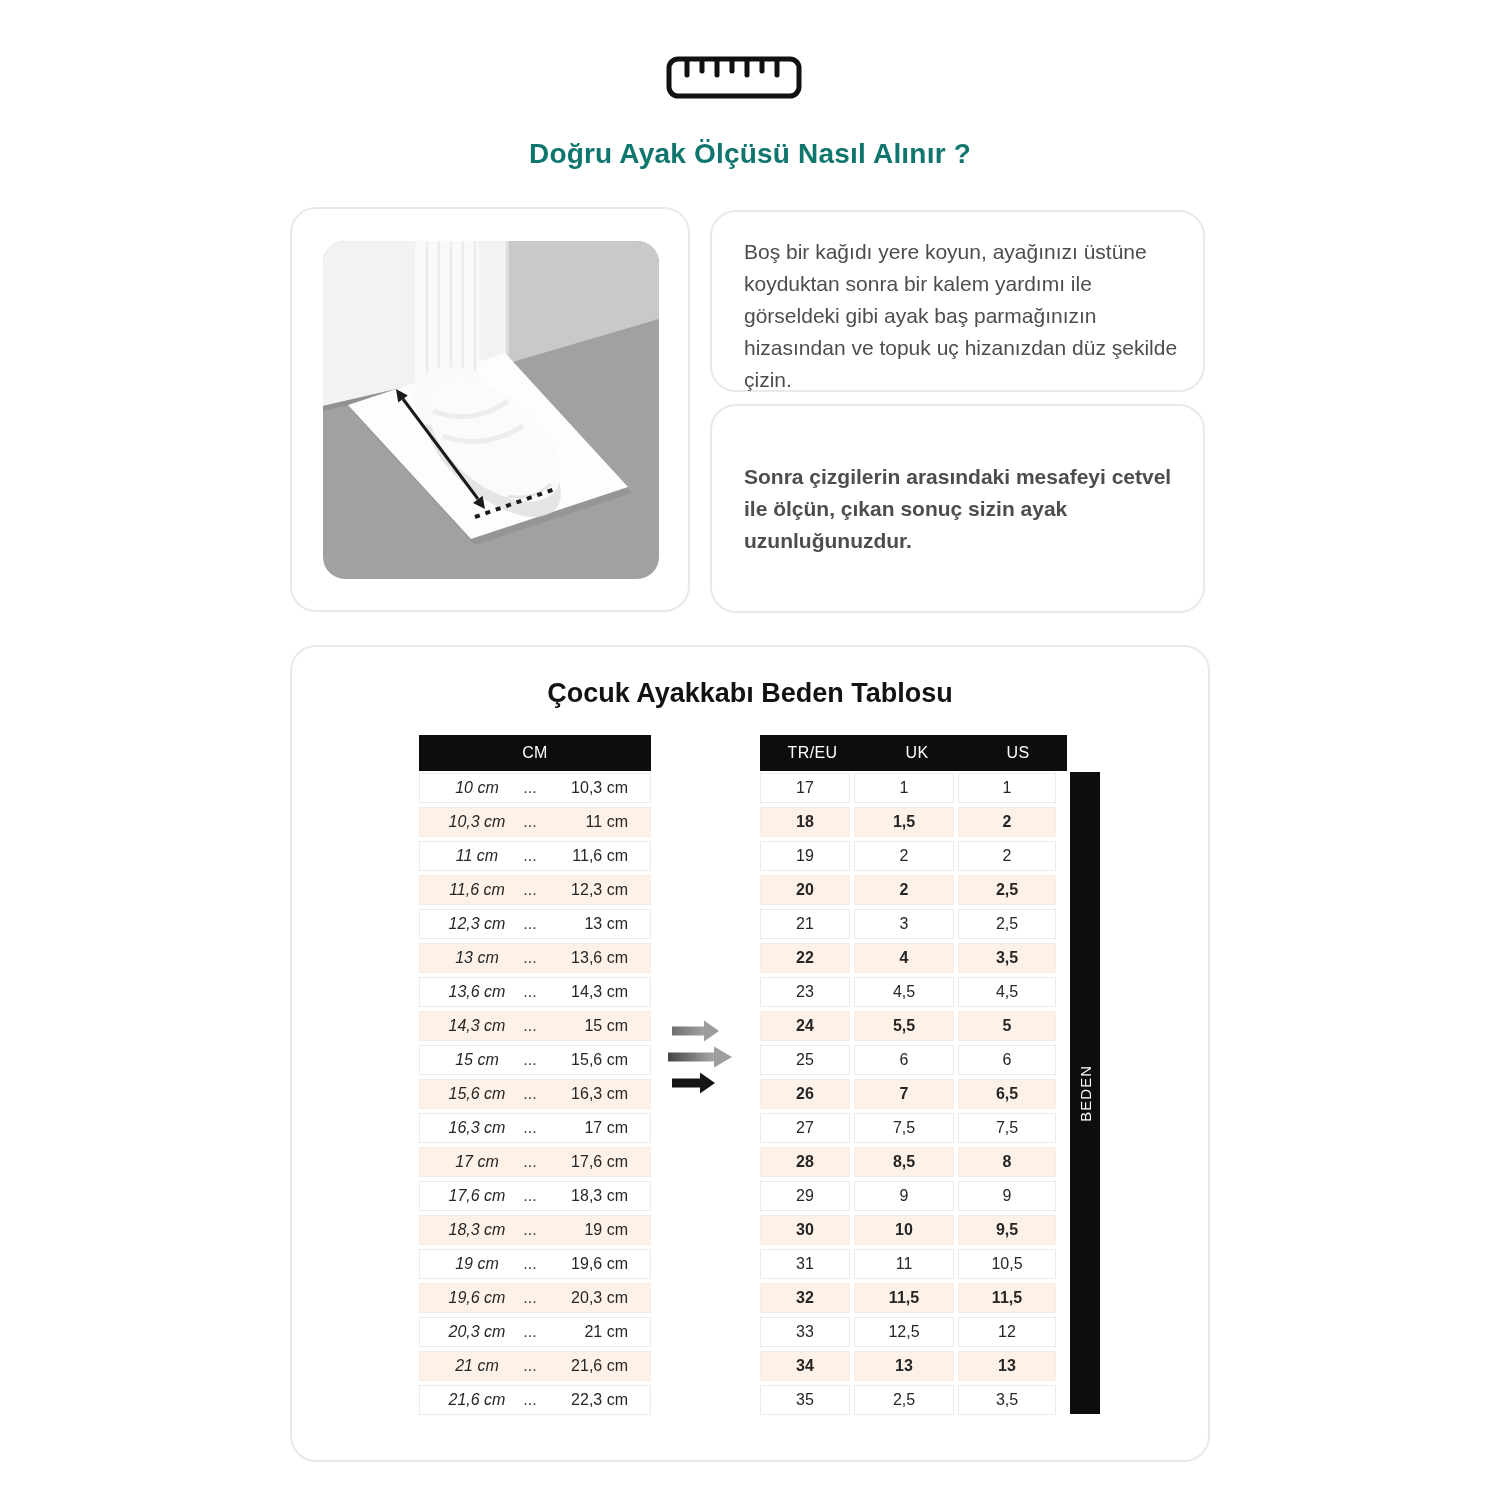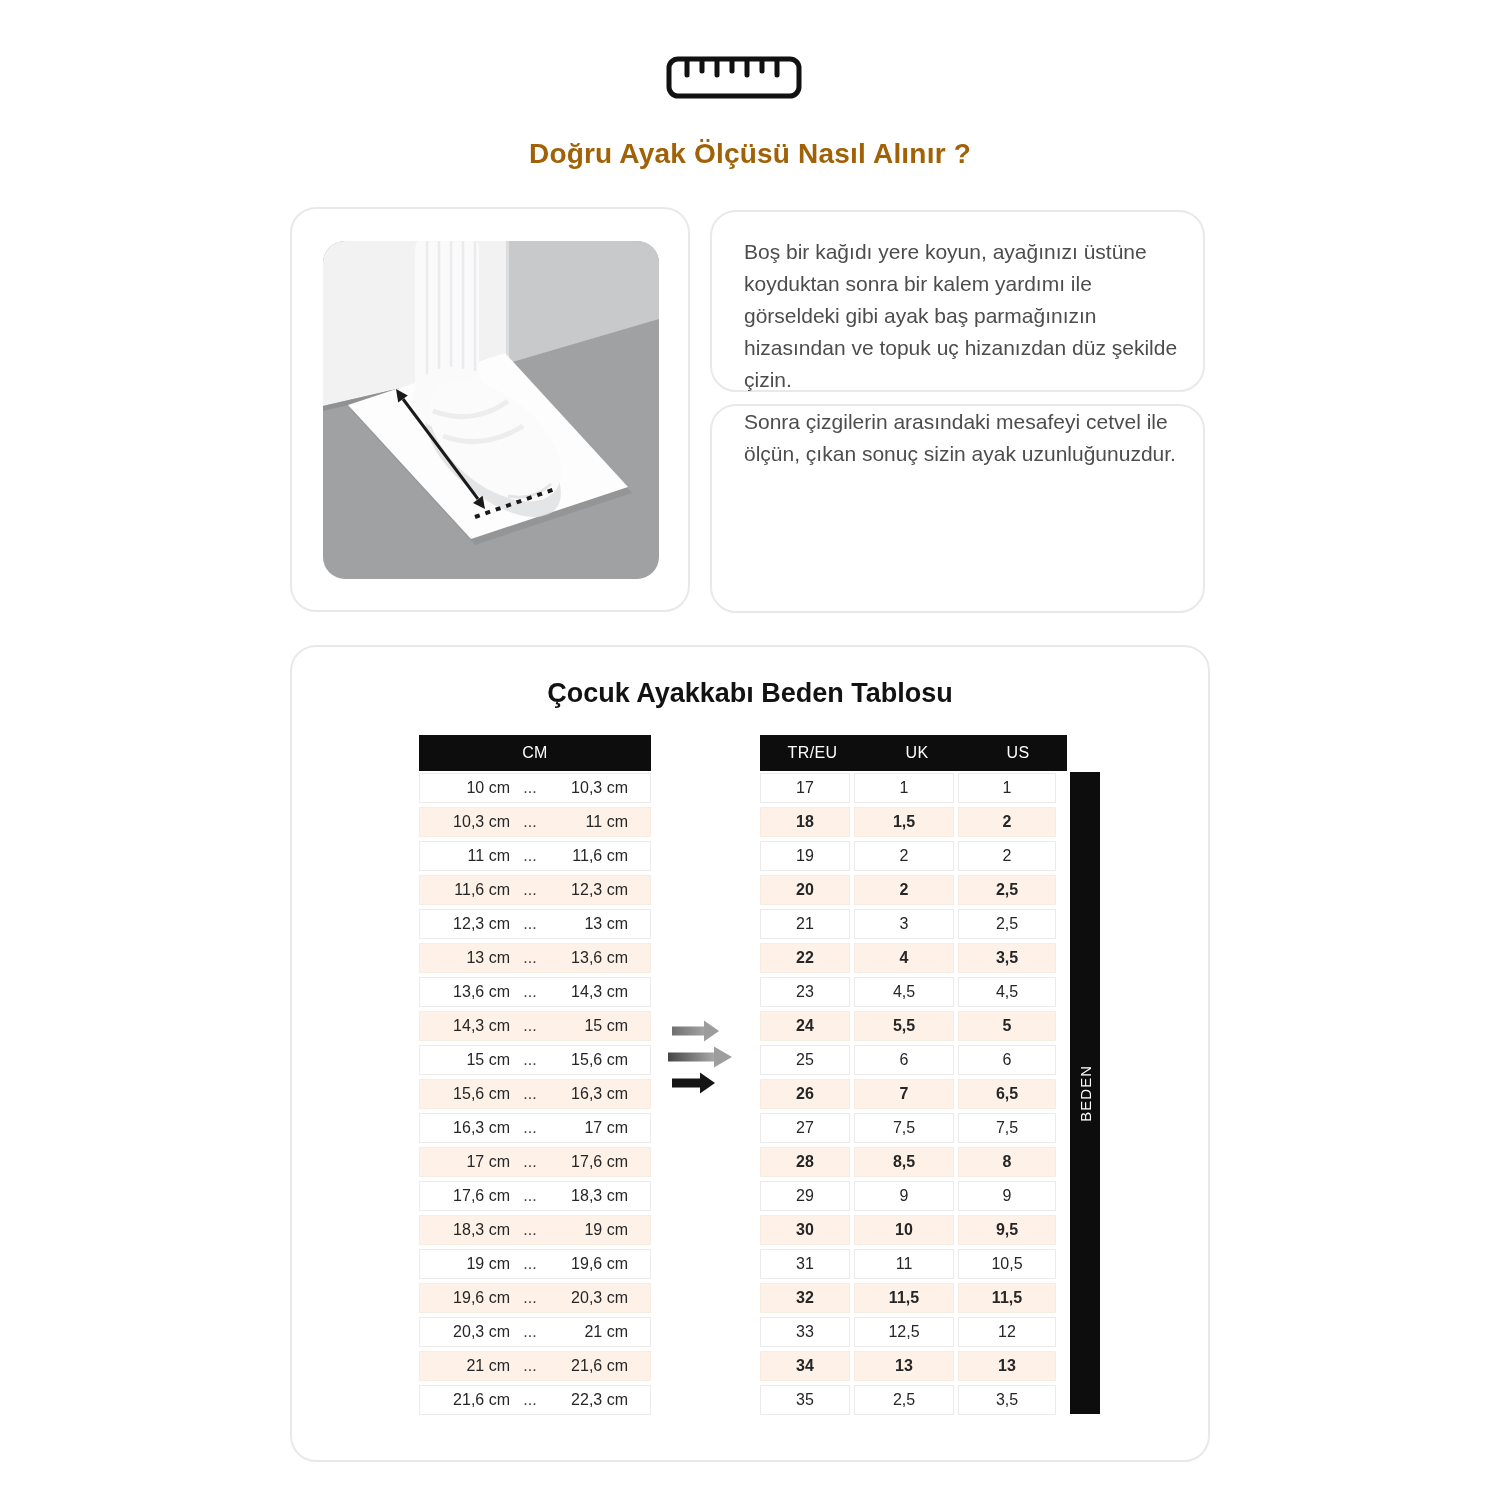--- a/index.html
+++ b/index.html
@@ -2,47 +2,47 @@
 <html><head>
 <meta charset="utf-8">
 <style>
   html,body{margin:0;padding:0;background:#fff;}
   .page{position:relative;width:1500px;height:1500px;background:#ffffff;
         font-family:"Liberation Sans", sans-serif;color:#1a1a1a;overflow:hidden;}
 
   .ruler-wrap{position:absolute;top:56px;left:666px;width:136px;height:44px;}
 
   .main-title{position:absolute;top:138px;left:0;width:100%;text-align:center;
-              font-size:28px;font-weight:700;color:#a16207;letter-spacing:.2px;}
+              font-size:28px;font-weight:700;color:#0f766e;letter-spacing:.2px;}
 
   .card{position:absolute;border:2px solid #e9e9e9;border-radius:26px;background:#fff;box-sizing:border-box;}
   .foot-card{left:290px;top:207px;width:400px;height:405px;}
   .photo{position:absolute;left:31px;top:32px;width:336px;height:338px;border-radius:22px;overflow:hidden;}
 
   .instr-1{left:710px;top:210px;width:495px;height:182px;}
-  .instr-2{left:710px;top:404px;width:495px;height:209px;display:flex;align-items:flex-start;}
+  .instr-2{left:710px;top:404px;width:495px;height:209px;display:flex;align-items:center;font-weight:bold;}
   .instr-text{padding:24px 13px 0 32px;font-size:21px;line-height:32px;color:#4d4d4d;}
   .instr-2 .instr-text{padding-top:0;}
 
   .size-card{left:290px;top:645px;width:920px;height:817px;padding-left:26px;}
   .section-title{position:absolute;top:31px;left:0;width:100%;text-align:center;
                  font-size:27px;font-weight:700;color:#121212;}
 
   .thead{height:36px;background:#0d0d0d;color:#ffffff;display:flex;align-items:center;
          font-size:16px;letter-spacing:.4px;margin-bottom:2px;box-sizing:border-box;}
   .cm-table{position:absolute;left:127px;top:88px;width:232px;}
   .cm-table .thead{justify-content:center;}
   .size-table{position:absolute;left:468px;top:88px;width:307px;}
   .size-table .thead span{display:inline-block;text-align:center;}
   .h-treu{width:105px;} .h-uk{width:104px;} .h-us{width:98px;}
 
   .trow{height:30px;margin-bottom:4px;box-sizing:border-box;font-size:16px;color:#262626;}
   .cm-row{display:flex;align-items:center;background:#ffffff;border:1px solid #ecebe9;}
   .cm-row.alt{background:#fdf1e8;border-color:#f6ece2;}
-  .cm-from{width:90px;padding-left:24px;box-sizing:border-box;text-align:right;}
+  .cm-from{width:90px;padding-left:24px;box-sizing:border-box;text-align:center;font-style:italic;}
   .cm-dots{width:40px;text-align:center;color:#3a3a3a;}
   .cm-to{flex:1;padding-right:22px;box-sizing:border-box;text-align:right;}
 
   .size-row{display:flex;}
   .scell{width:90px;margin-right:4px;height:30px;box-sizing:border-box;display:flex;
          align-items:center;justify-content:center;background:#fff;border:1px solid #ecebe9;}
   .scell:nth-child(2){width:100px;}
   .scell:last-child{width:98px;margin-right:0;}
   .size-row.alt .scell{background:#fdf1e8;border-color:#f6ece2;font-weight:bold;}
 

